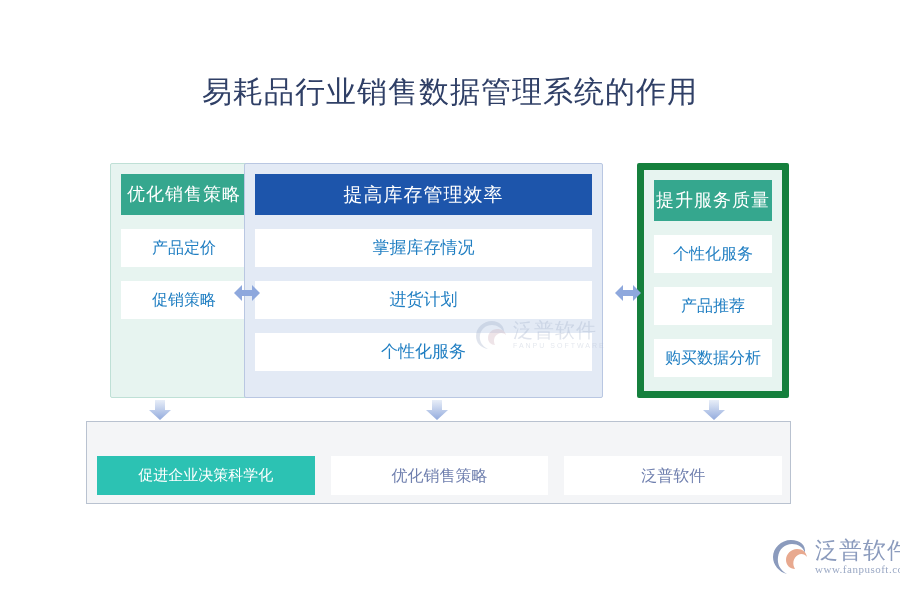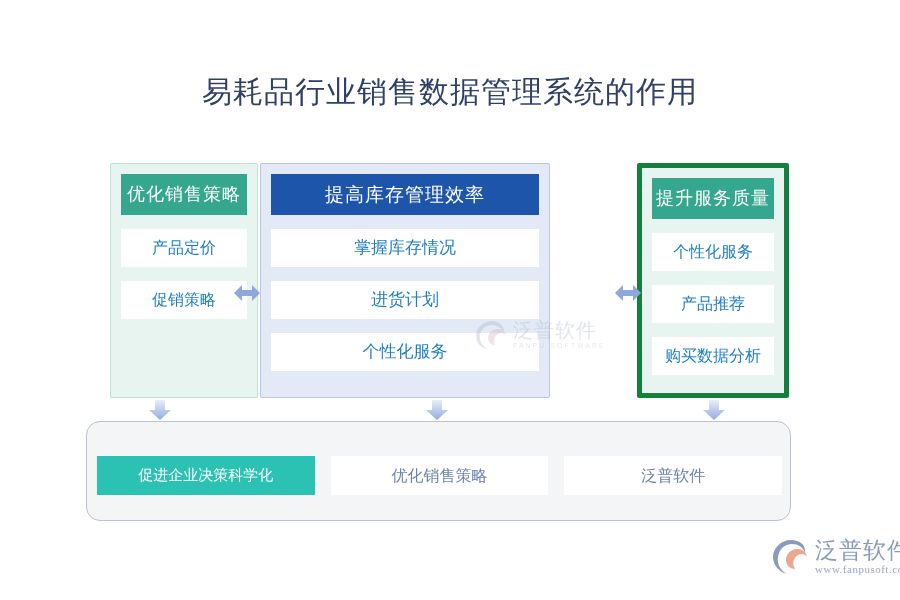--- a/index.html
+++ b/index.html
@@ -38,22 +38,22 @@
     height: 235px;
   }
   .column {
     position: absolute;
     top: 0;
     box-sizing: border-box;
     border-radius: 2px;
     padding: 10px 10px 0 10px;
   }
   .column.left   { left: 86px;  width: 148px; height: 235px; background: #e7f4f0; border: 1px solid #bfe0d6; margin-left: 24px; }
-  .column.center { left: 260px; width: 290px; height: 235px; background: #e3eaf5; border: 1px solid #b9c7e2; }
-  .column.right  { left: 637px; width: 152px; height: 235px; background: #e7f4f0; border: 5px solid #15803d; }
+  .column.center { left: 244px; width: 359px; height: 235px; background: #e3eaf5; border: 1px solid #b9c7e2; }
+  .column.right  { left: 637px; width: 152px; height: 235px; background: #e7f4f0; border: 7px solid #15803d; }
 
   .col-header {
     box-sizing: border-box;
     height: 41px;
     line-height: 41px;
     text-align: center;
     color: #ffffff;
     font-family: "Liberation Serif", "DejaVu Serif", serif;
     font-size: 18px;
     letter-spacing: 1px;
@@ -97,25 +97,25 @@
   .d-arrow.d1 { left: 148px; }
   .d-arrow.d2 { left: 425px; }
   .d-arrow.d3 { left: 702px; }
 
   
   .bottom-band {
     position: absolute;
     left: 86px;
     top: 421px;
     width: 705px;
-    height: 100px;
+    height: 83px;
     box-sizing: border-box;
     background: #f4f5f7;
     border: 1px solid #b9c2d0;
-    border-radius: 14px;
+    border-radius: 0;
   }
   .bottom-row {
     position: absolute;
     left: 10px;
     top: 34px;
     width: 685px;
     display: flex;
     gap: 16px;
   }
   .bottom-item {

